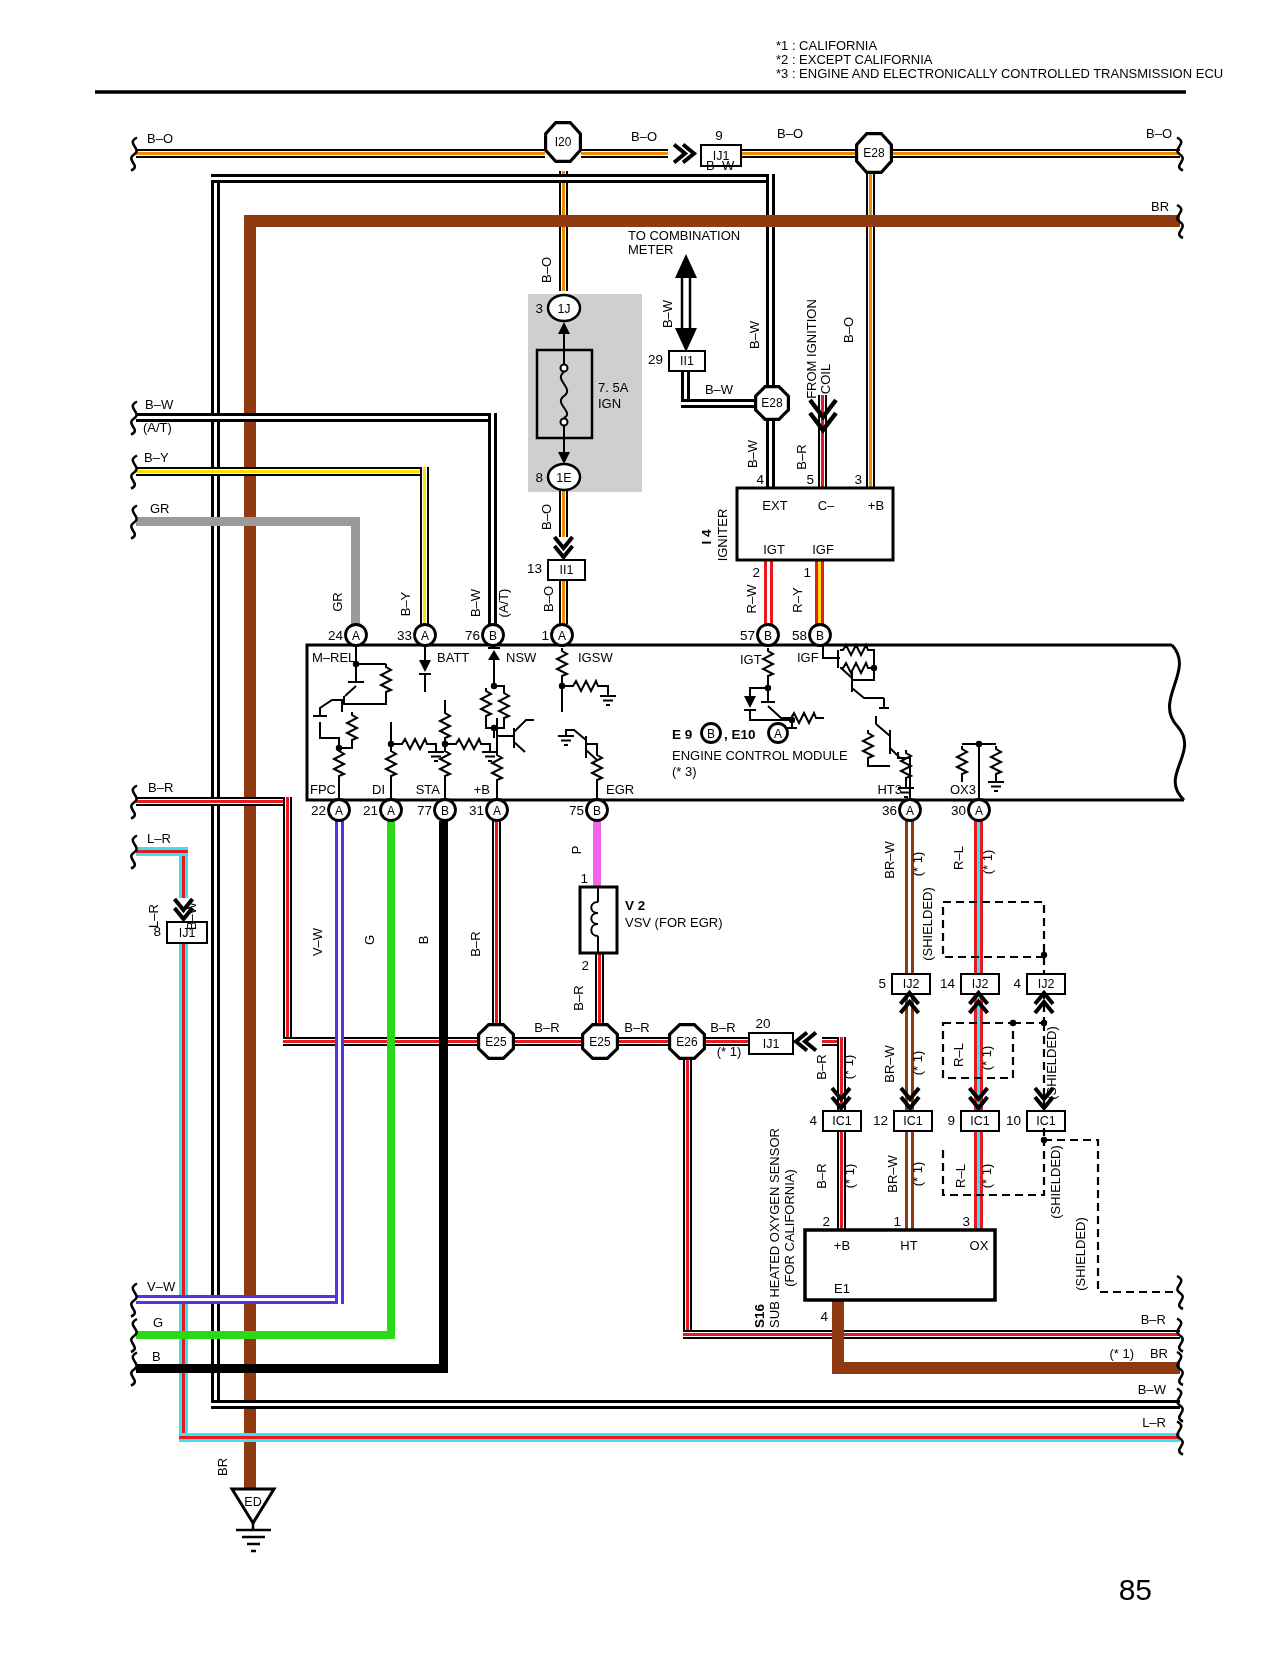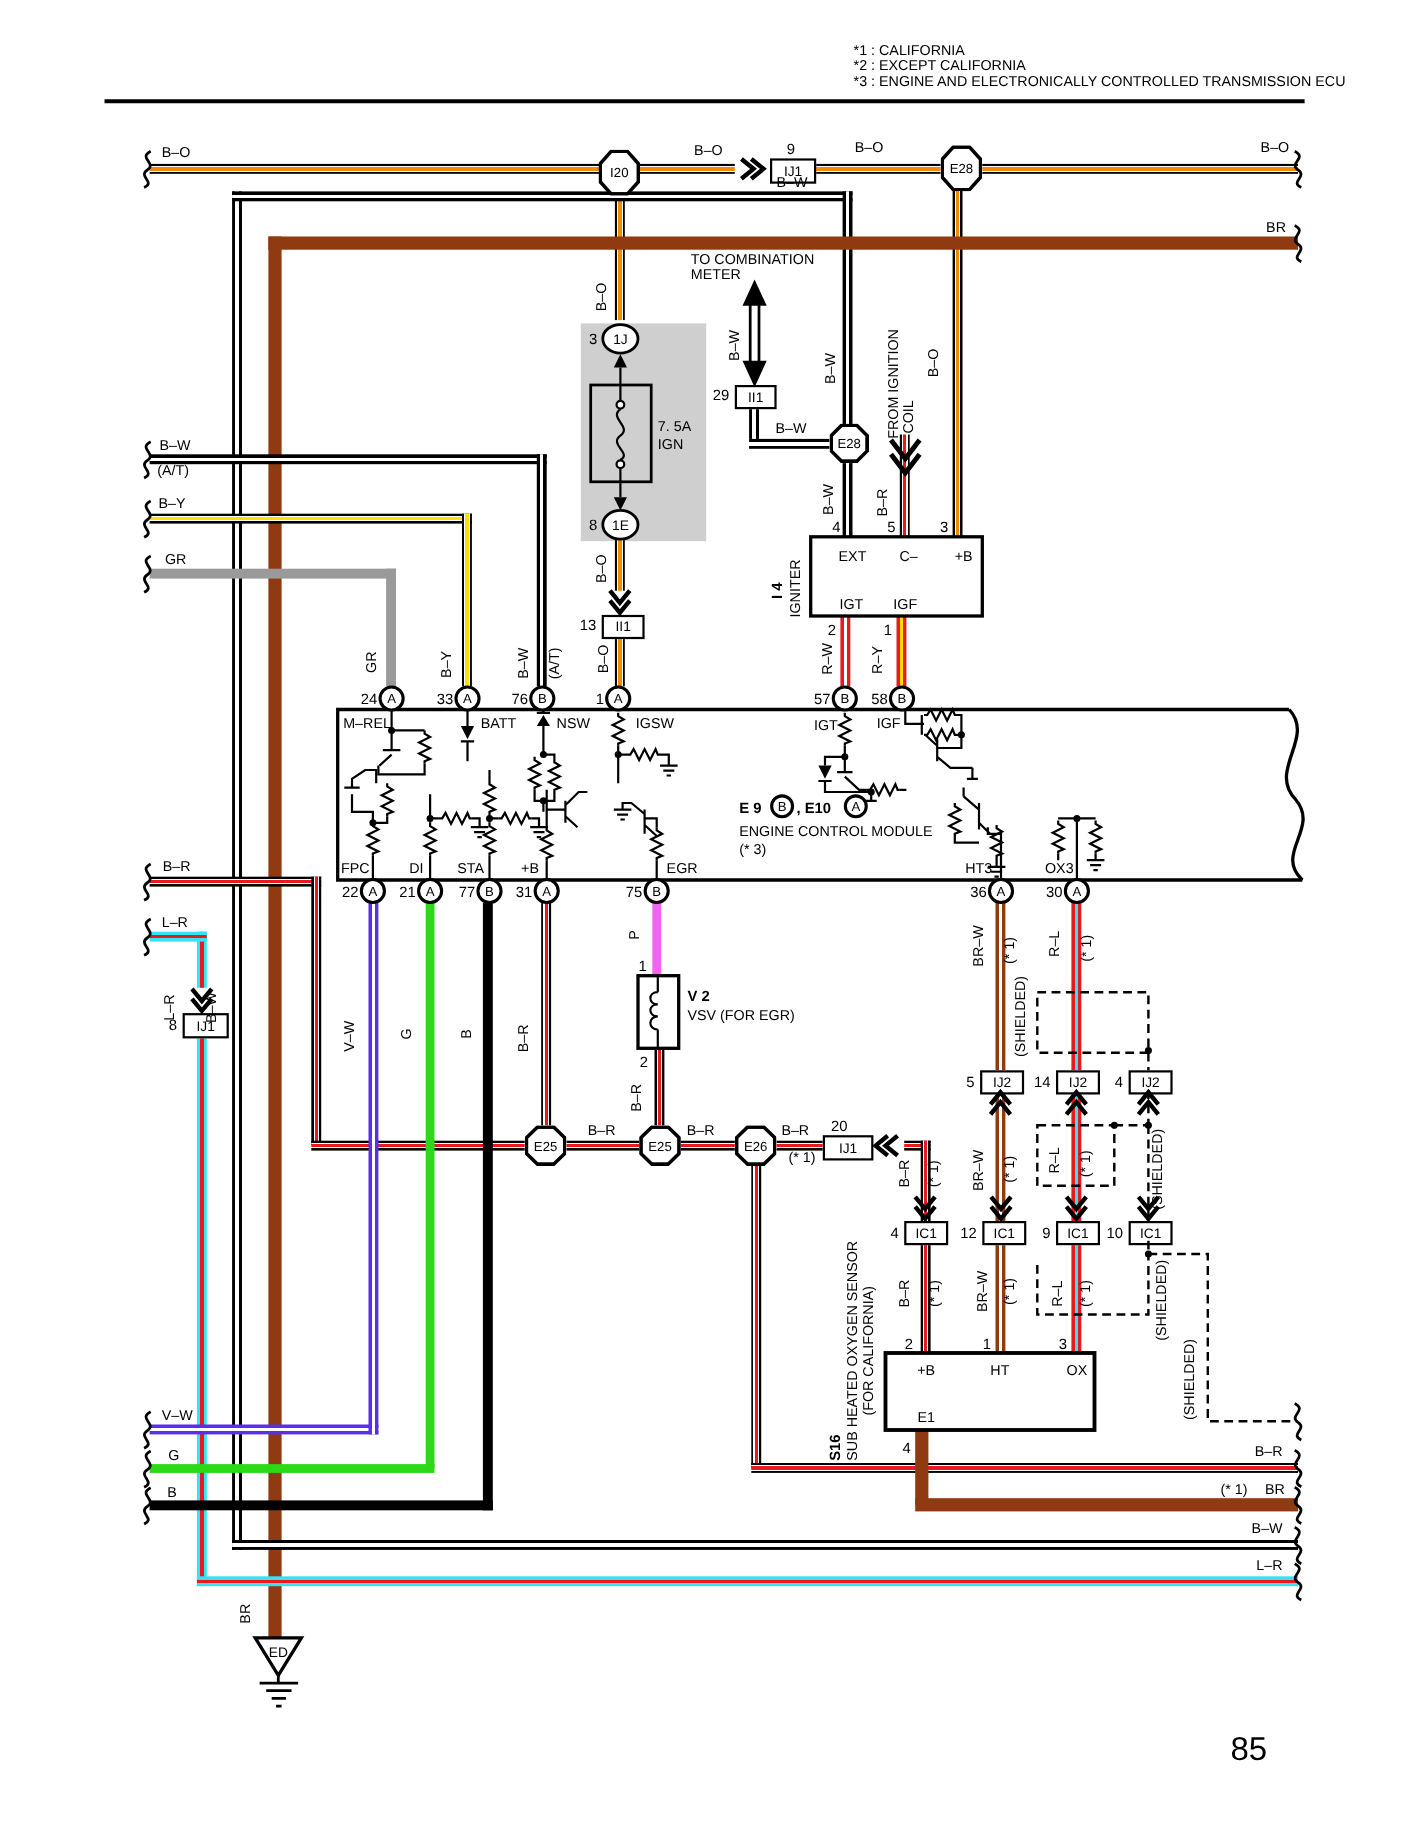--- a/index.html
+++ b/index.html
@@ -140,21 +140,21 @@
   <div class="jbox" style="left:893px;top:1110px;width:36px;height:18px">
       <span>IC1</span>
     </div>
   <div class="jbox" style="left:960px;top:1110px;width:36px;height:18px">
       <span>IC1</span>
     </div>
   <div class="jbox" style="left:1026px;top:1110px;width:36px;height:18px">
       <span>IC1</span>
     </div>
 
-  <div class="oct" style="left:544px;top:136px;width:38px;height:42px">
+  <div class="oct" style="left:544px;top:121px;width:38px;height:42px">
       <span class="in">I20</span>
     </div>
   <div class="oct" style="left:855px;top:132px;width:38px;height:42px">
       <span class="in">E28</span>
     </div>
   <div class="oct" style="left:754px;top:385px;width:36px;height:36px">
       <span class="in">E28</span>
     </div>
   <div class="oct" style="left:477px;top:1023px;width:38px;height:37px">
       <span class="in">E25</span>

